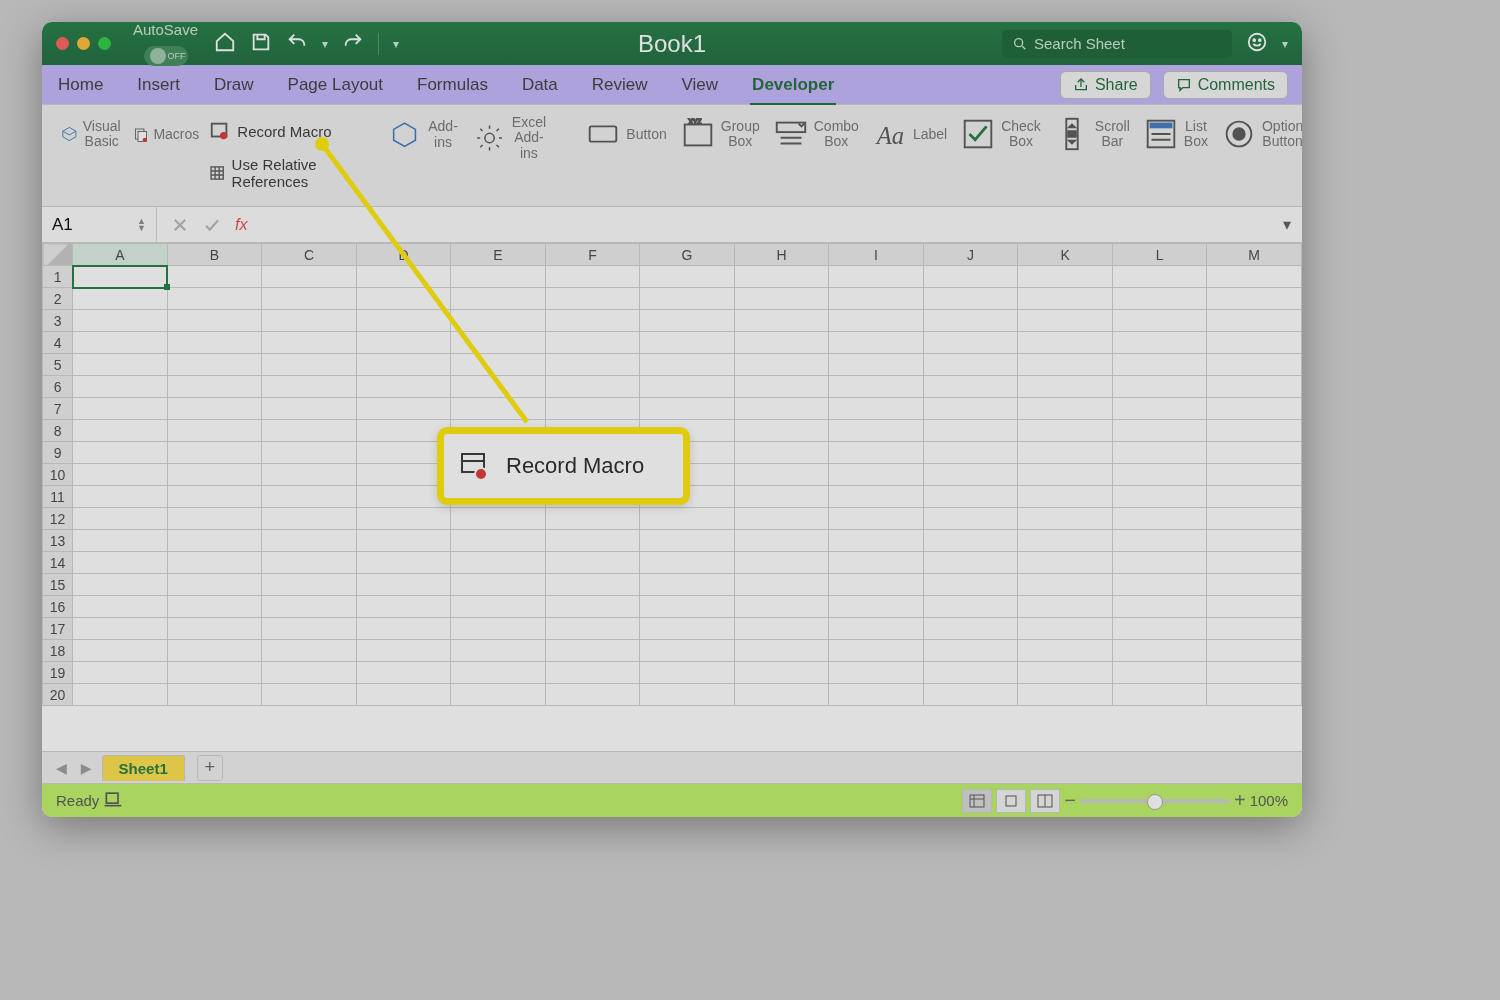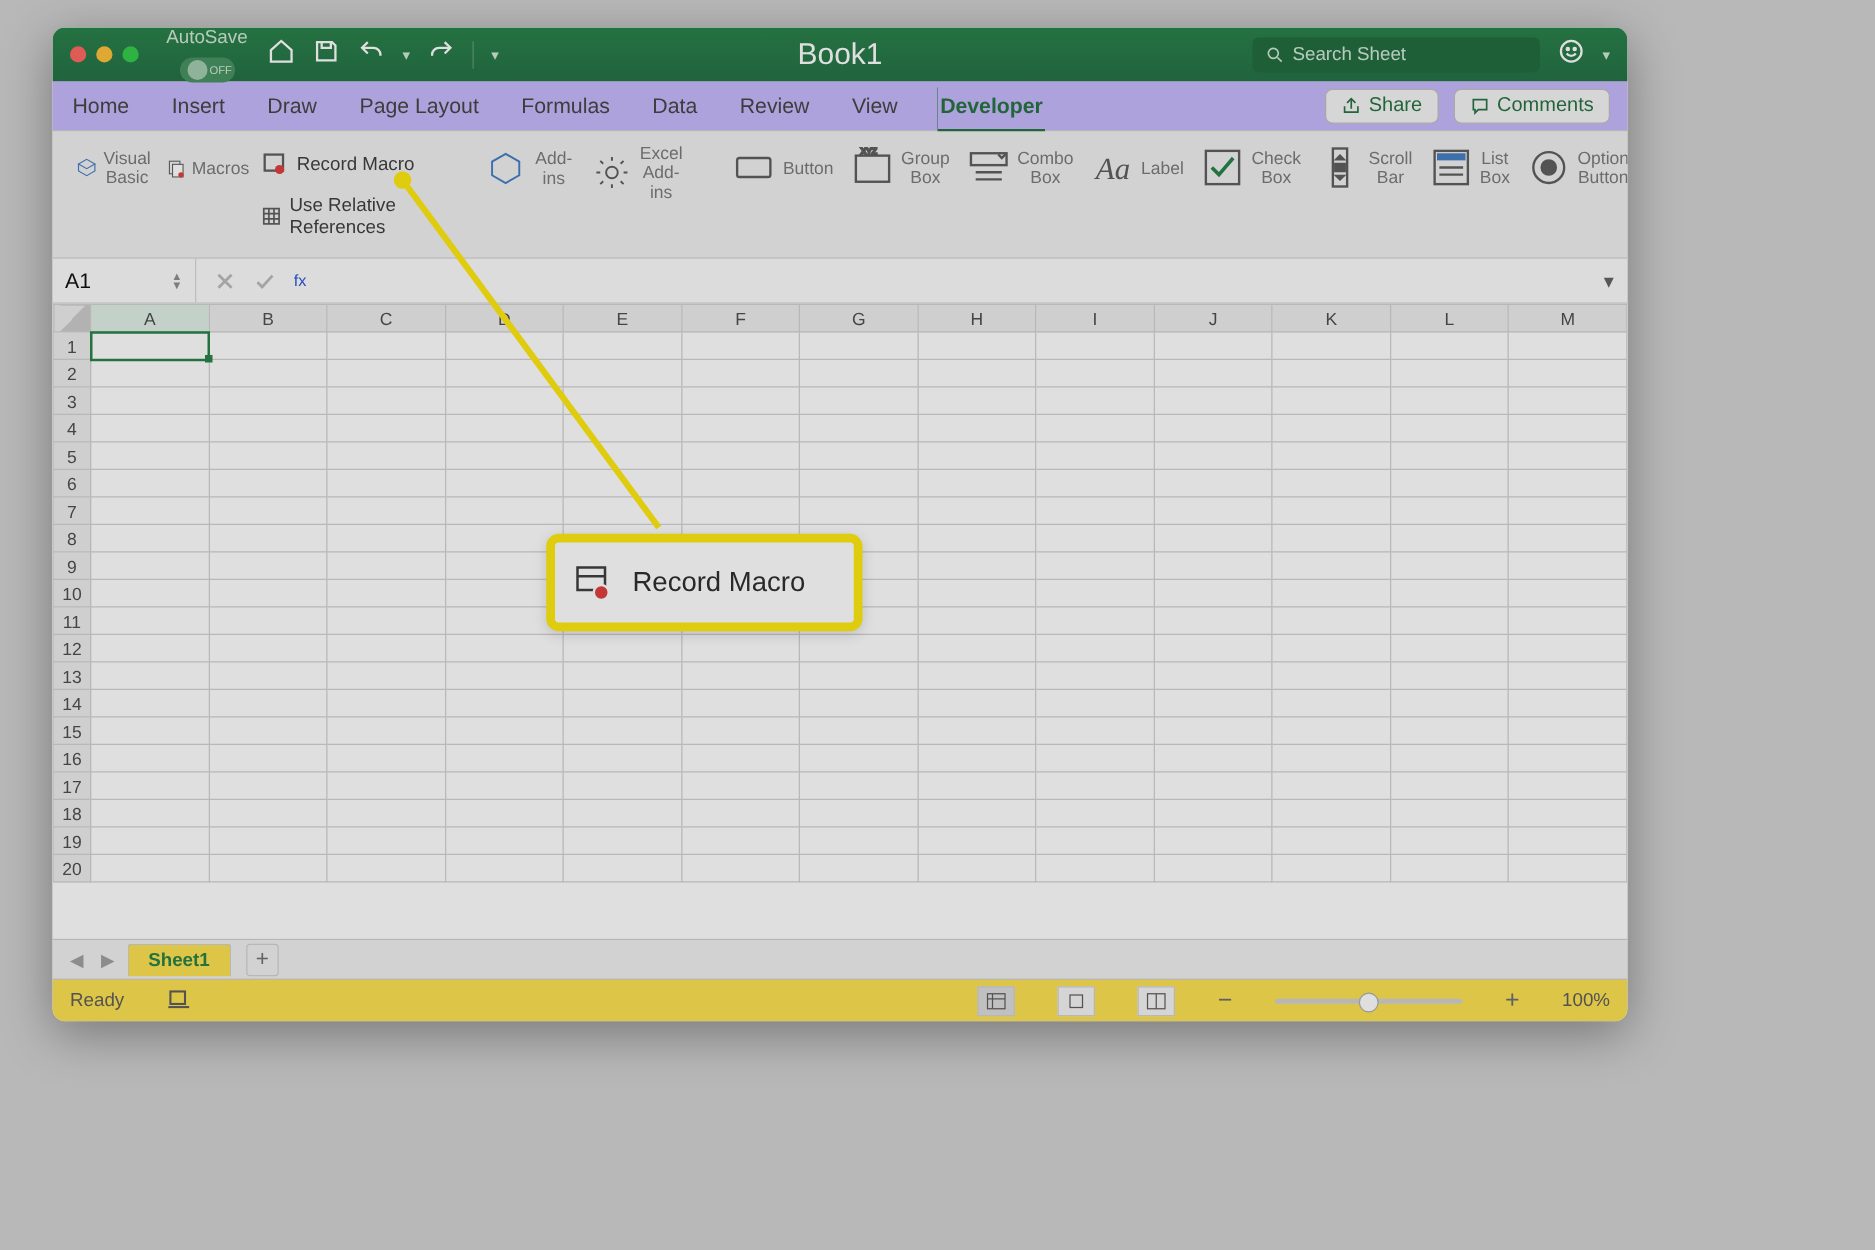--- a/index.html
+++ b/index.html
@@ -114,21 +114,21 @@
     display:flex; align-items:center;
   }
   .namebox{
     width:115px; height:100%; border-right:1px solid #d6d6d6;
     display:flex; align-items:center; padding:0 10px; font-size:17px;
     justify-content:space-between;
   }
   .namebox .stepper{display:flex;flex-direction:column;font-size:9px;color:#888;line-height:.7;}
   .fx-controls{display:flex;align-items:center;gap:14px;padding:0 14px;color:#9a9a9a;}
   .fx-controls svg{width:18px;height:18px;}
-  .fx-label{font-size:13px;color:#1d4ed8;}
+  .fx-label{font-style:italic;font-size:16px;color:#ef4444;}
   .fx-input{flex:1;height:100%;}
   .fx-expand{width:30px;text-align:center;color:#5a5a5a;}
 
   .sheet-area{
     flex:1; background:#fff; position:relative; overflow:hidden;
   }
   table.grid{
     border-collapse:collapse; width:100%;
     font-size:14px; color:#444;
   }
@@ -166,23 +166,23 @@
     padding:4px 16px; color:#1a7a3d; font-weight:600; font-size:15px;
     border-radius:3px 3px 0 0;
   }
   .add-sheet{
     width:26px;height:26px;border:1px solid #cfcfcf;border-radius:3px;
     display:flex;align-items:center;justify-content:center;color:#666;
     margin-left:6px;font-size:18px;
   }
 
   .statusbar{
-    height:34px; background:#fde047; border-top:1px solid #cfcfcf;
+    height:34px; background:#bef264; border-top:1px solid #cfcfcf;
     display:flex; align-items:center; padding:0 14px; font-size:15px; color:#555;
-    gap:34px;
+    gap:4px;
   }
   .statusbar .spacer{flex:1;}
   .view-btn{
     width:30px;height:24px;border:1px solid #cfcfcf;background:#f3f3f3;
     display:flex;align-items:center;justify-content:center;font-size:13px;color:#666;
   }
   .view-btn.active{background:#d9d9d9;}
   .zoom-slider{
     width:150px;height:4px;background:#cfcfcf;position:relative;border-radius:2px;
   }

